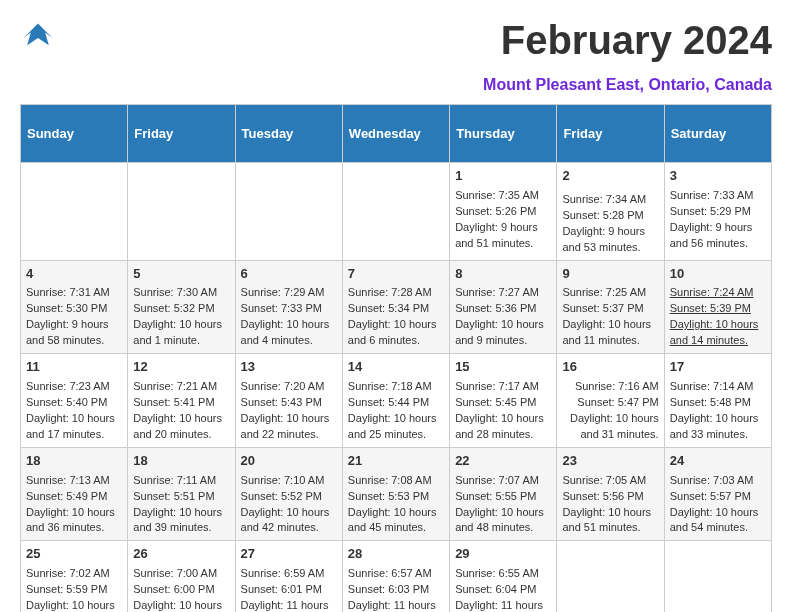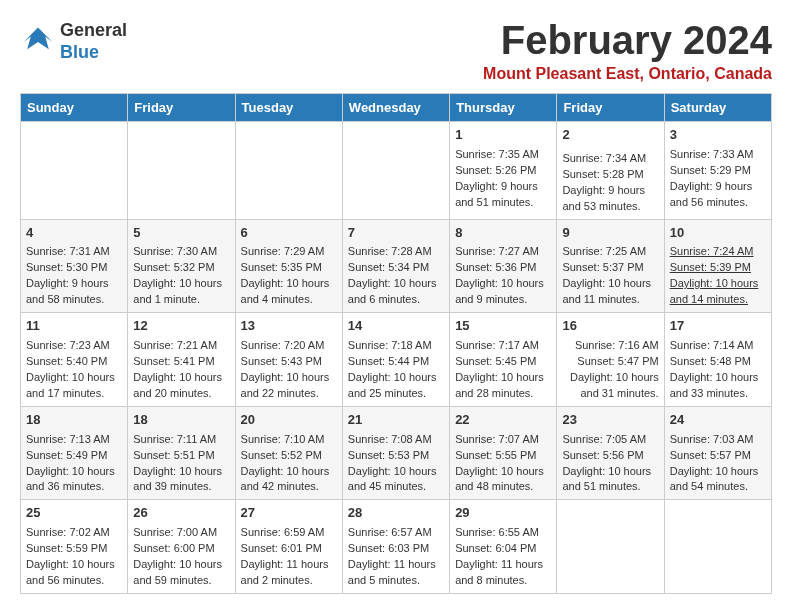--- a/index.html
+++ b/index.html
@@ -35,34 +35,34 @@
       text-align: right;
     }
     .month-title {
       font-size: 40px;
       font-weight: bold;
       color: #333;
       line-height: 1;
     }
     .subtitle {
       font-size: 16px;
-      color: #b91c1c;
+      color: #6d28d9;
       font-weight: bold;
-      margin-top: 5px;
+      margin-top: 16px;
     }
     table {
       width: 100%;
       border-collapse: collapse;
       font-size: 11px;
     }
     thead tr th {
       background-color: #2a7ab8;
       color: #fff;
       text-align: left;
-      padding: 6px 6px;
+      padding: 21px 6px;
       font-size: 13px;
       border: 1px solid #ccc;
     }
     tbody tr td {
       border: 1px solid #ccc;
       vertical-align: top;
       padding: 4px 5px;
       height: 80px;
       width: 107px;
       color: #333;
@@ -85,24 +85,20 @@
     }
   </style>
 </head>
 <body>
 
 <div class="header">
   <div class="logo">
     <svg class="logo-bird" viewBox="0 0 40 40">
       <polygon points="20,4 36,20 28,14 32,28 20,20 8,28 12,14 4,20" fill="#2a7ab8"></polygon>
     </svg>
-    <div class="logo-text">
-      <div>General</div>
-      <div style="color:#2a7ab8;">Blue</div>
-    </div>
   </div>
   <div class="title-block">
     <div class="month-title">February 2024</div>
     <div class="subtitle">Mount Pleasant East, Ontario, Canada</div>
   </div>
 </div>
 
 <table>
   <thead>
     <tr>
@@ -154,21 +150,21 @@
         <td>
           <span class="day-num">5</span>
           <div style="white-space: pre-line;">Sunrise: 7:30 AM
 Sunset: 5:32 PM
 Daylight: 10 hours
 and 1 minute.</div>
         </td>
         <td>
           <span class="day-num">6</span>
           <div style="white-space: pre-line;">Sunrise: 7:29 AM
-Sunset: 5:35 PM
+Sunset: 7:33 PM
 Daylight: 10 hours
 and 4 minutes.</div>
         </td>
         <td>
           <span class="day-num">7</span>
           <div style="white-space: pre-line;">Sunrise: 7:28 AM
 Sunset: 5:34 PM
 Daylight: 10 hours
 and 6 minutes.</div>
         </td>

